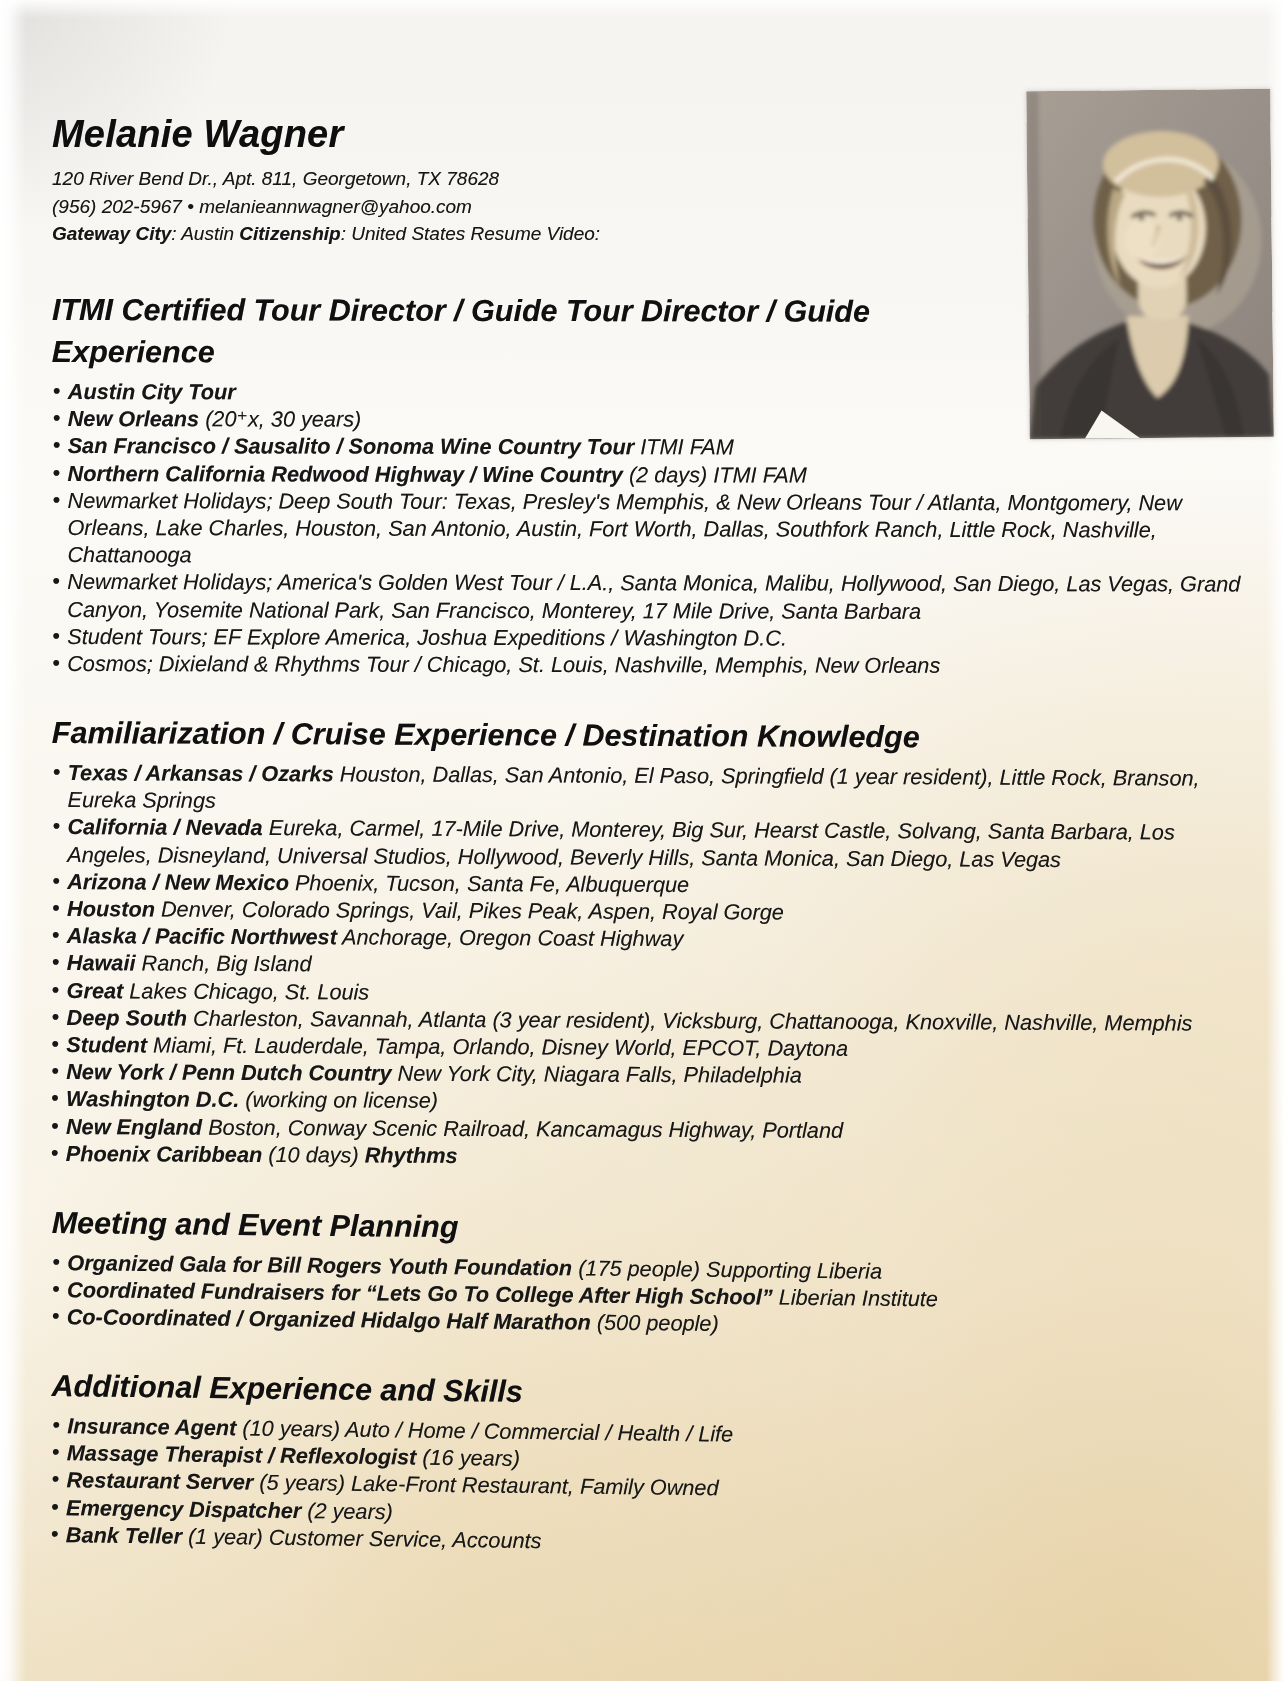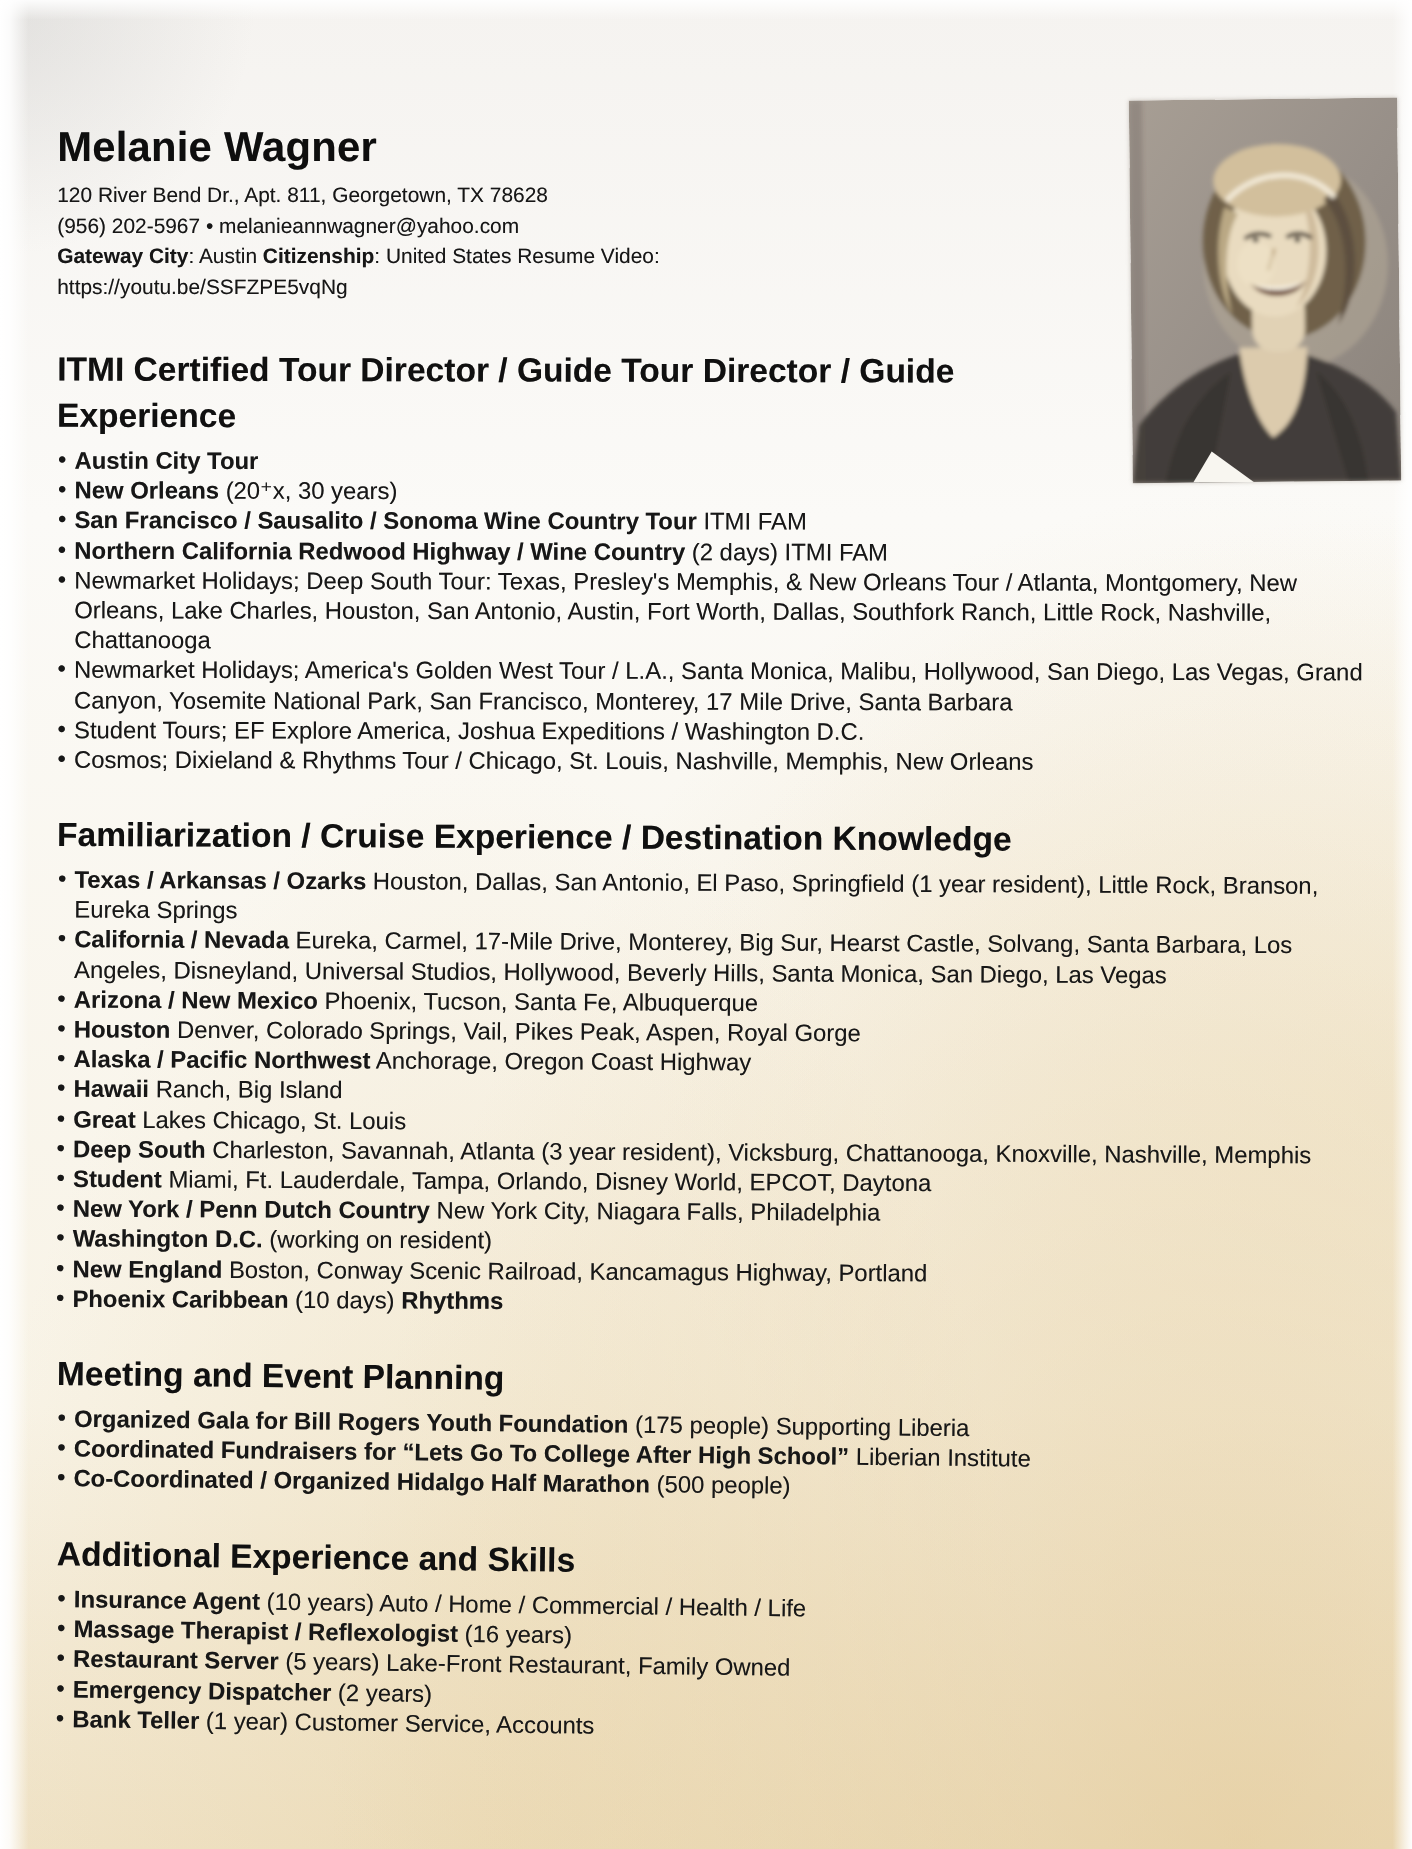--- a/index.html
+++ b/index.html
@@ -20,20 +20,21 @@
     position:absolute;inset:0;pointer-events:none;
     background:
       linear-gradient(90deg,#ffffff 0px,rgba(255,255,255,0.85) 9px,rgba(255,255,255,0) 26px),
       linear-gradient(270deg,#ffffff 0px,rgba(255,255,255,0.65) 7px,rgba(255,255,255,0) 18px),
       linear-gradient(180deg,rgba(255,255,255,0.9) 0px,rgba(255,255,255,0) 18px);
   }
   .sheet{
     position:absolute;left:52px;top:112px;width:1196px;
     filter:blur(0.22px);
     text-shadow:0 0 0.6px rgba(35,35,35,0.42);
+    font-style:italic;
   }
   h1{
     font-size:38px;line-height:44px;font-weight:700;color:#0e0e0e;
     margin:0 0 9px 0;letter-spacing:0.2px;
   }
   .contact-line{font-size:19px;line-height:27.5px;max-width:820px;}
   .lbl{font-weight:700;}
   h2{
     font-size:30.5px;line-height:42px;font-weight:700;color:#101010;
     margin:34px 0 6px 0;white-space:pre-line;max-width:1060px;
@@ -102,21 +103,20 @@
 
 <div class="sheet">
   <h1>Melanie Wagner</h1>
 
   <div class="contact-line">120 River Bend Dr., Apt. 811, Georgetown, TX 78628</div>
 
   <div class="contact-line"><span>(956) 202-5967</span><span> • </span><span>melanieannwagner@yahoo.com</span></div>
 
   <div class="contact-line"><span class="lbl">Gateway City</span><span>: Austin </span><span class="lbl">Citizenship</span><span>: United States Resume Video:</span></div>
 
-  <div class="contact-line">https://youtu.be/SSFZPE5vqNg</div>
 
   <div>
       <section style="transform: rotate(0.12deg); transform-origin: left top;">
         <h2>ITMI Certified Tour Director / Guide Tour Director / Guide
 Experience</h2>
         <ul>
           <li><span class="b">Austin City Tour</span></li>
           <li><span class="b">New Orleans</span><span> (20⁺x, 30 years)</span></li>
           <li><span class="b">San Francisco / Sausalito / Sonoma Wine Country Tour</span><span> ITMI FAM</span></li>
           <li><span class="b">Northern California Redwood Highway / Wine Country</span><span> (2 days) ITMI FAM</span></li>
@@ -132,21 +132,21 @@
           <li><span class="b">Texas / Arkansas / Ozarks</span><span> Houston, Dallas, San Antonio, El Paso, Springfield (1 year resident), Little Rock, Branson, Eureka Springs</span></li>
           <li><span class="b">California / Nevada</span><span> Eureka, Carmel, 17-Mile Drive, Monterey, Big Sur, Hearst Castle, Solvang, Santa Barbara, Los Angeles, Disneyland, Universal Studios, Hollywood, Beverly Hills, Santa Monica, San Diego, Las Vegas</span></li>
           <li><span class="b">Arizona / New Mexico</span><span> Phoenix, Tucson, Santa Fe, Albuquerque</span></li>
           <li><span class="b">Houston</span><span> Denver, Colorado Springs, Vail, Pikes Peak, Aspen, Royal Gorge</span></li>
           <li><span class="b">Alaska / Pacific Northwest</span><span> Anchorage, Oregon Coast Highway</span></li>
           <li><span class="b">Hawaii</span><span> Ranch, Big Island</span></li>
           <li><span class="b">Great</span><span> Lakes Chicago, St. Louis</span></li>
           <li><span class="b">Deep South</span><span> Charleston, Savannah, Atlanta (3 year resident), Vicksburg, Chattanooga, Knoxville, Nashville, Memphis</span></li>
           <li><span class="b">Student</span><span> Miami, Ft. Lauderdale, Tampa, Orlando, Disney World, EPCOT, Daytona</span></li>
           <li><span class="b">New York / Penn Dutch Country</span><span> New York City, Niagara Falls, Philadelphia</span></li>
-          <li><span class="b">Washington D.C.</span><span> (working on resident)</span></li>
+          <li><span class="b">Washington D.C.</span><span> (working on license)</span></li>
           <li><span class="b">New England</span><span> Boston, Conway Scenic Railroad, Kancamagus Highway, Portland</span></li>
           <li><span class="b">Phoenix Caribbean</span><span> (10 days) </span><span class="b">Rhythms</span></li>
         </ul>
       </section>
       <section style="transform: rotate(0.6deg); transform-origin: left top;">
         <h2>Meeting and Event Planning</h2>
         <ul>
           <li><span class="b">Organized Gala for Bill Rogers Youth Foundation</span><span> (175 people) Supporting Liberia</span></li>
           <li><span class="b">Coordinated Fundraisers for “Lets Go To College After High School”</span><span> Liberian Institute</span></li>
           <li><span class="b">Co-Coordinated / Organized Hidalgo Half Marathon</span><span> (500 people)</span></li>

